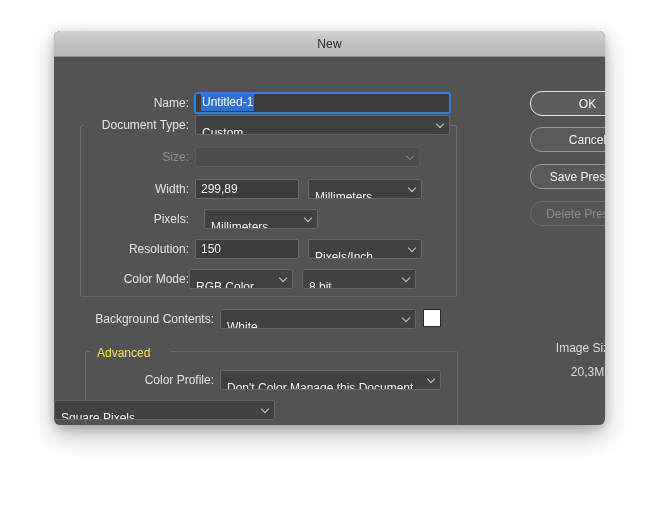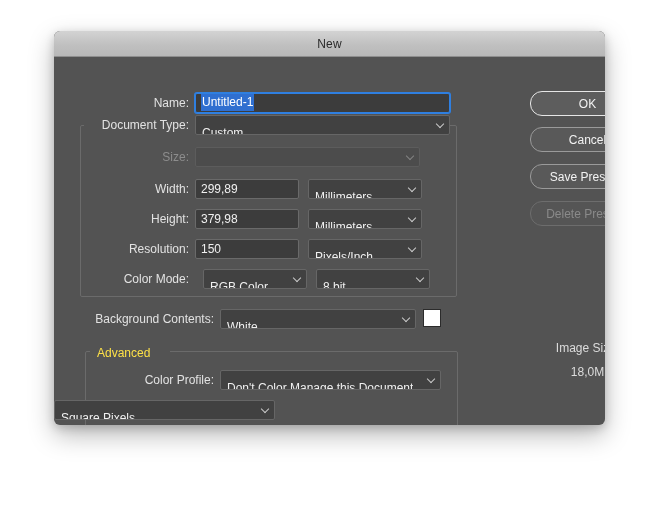--- a/index.html
+++ b/index.html
@@ -246,43 +246,40 @@
       <div class="tfield" style="width:104px;">
         <span>299,89</span>
       </div>
       <div class="combo" style="width:114px; margin-left:9px;">
         <span class="cv">Millimeters</span>
         <span class="chev"></span>
       </div>
     </div>
 
     <div class="row" style="left:0px; top:151px; width:430px;">
-      <span class="lbl" style="width:135px; margin-right:6px;">Height:</span>
-      <div class="tfield" style="width:104px;">
-        <span>379,98</span>
-      </div>
+      <span class="lbl" style="width:135px; margin-right:6px;">Pixels:</span>
       <div class="combo" style="width:114px; margin-left:9px;">
         <span class="cv">Millimeters</span>
         <span class="chev"></span>
       </div>
     </div>
 
     <div class="row" style="left:0px; top:181px; width:430px;">
       <span class="lbl" style="width:135px; margin-right:6px;">Resolution:</span>
       <div class="tfield" style="width:104px;">
         <span>150</span>
       </div>
       <div class="combo" style="width:114px; margin-left:9px;">
         <span class="cv">Pixels/Inch</span>
         <span class="chev"></span>
       </div>
     </div>
 
     <div class="row" style="left:0px; top:211px; width:430px;">
-      <span class="lbl" style="width:135px; margin-right:14px;">Color Mode:</span>
+      <span class="lbl" style="width:135px; margin-right:0;">Color Mode:</span>
       <div class="combo" style="width:104px;">
         <span class="cv">RGB Color</span>
         <span class="chev"></span>
       </div>
       <div class="combo" style="width:114px; margin-left:9px;">
         <span class="cv">8 bit</span>
         <span class="chev"></span>
       </div>
     </div>
 
@@ -321,16 +318,16 @@
       <span>Cancel</span>
     </div>
     <div class="btn" style="top:107px;">
       <span>Save Preset...</span>
     </div>
     <div class="btn disabled" style="top:144px;">
       <span>Delete Preset...</span>
     </div>
 
     <div class="imgsize" style="top:284px;">Image Size:</div>
-    <div class="imgsize" style="top:308px;">18,0M</div>
+    <div class="imgsize" style="top:308px;">20,3M</div>
 
   </div>
 </div>
 
 </body></html>

